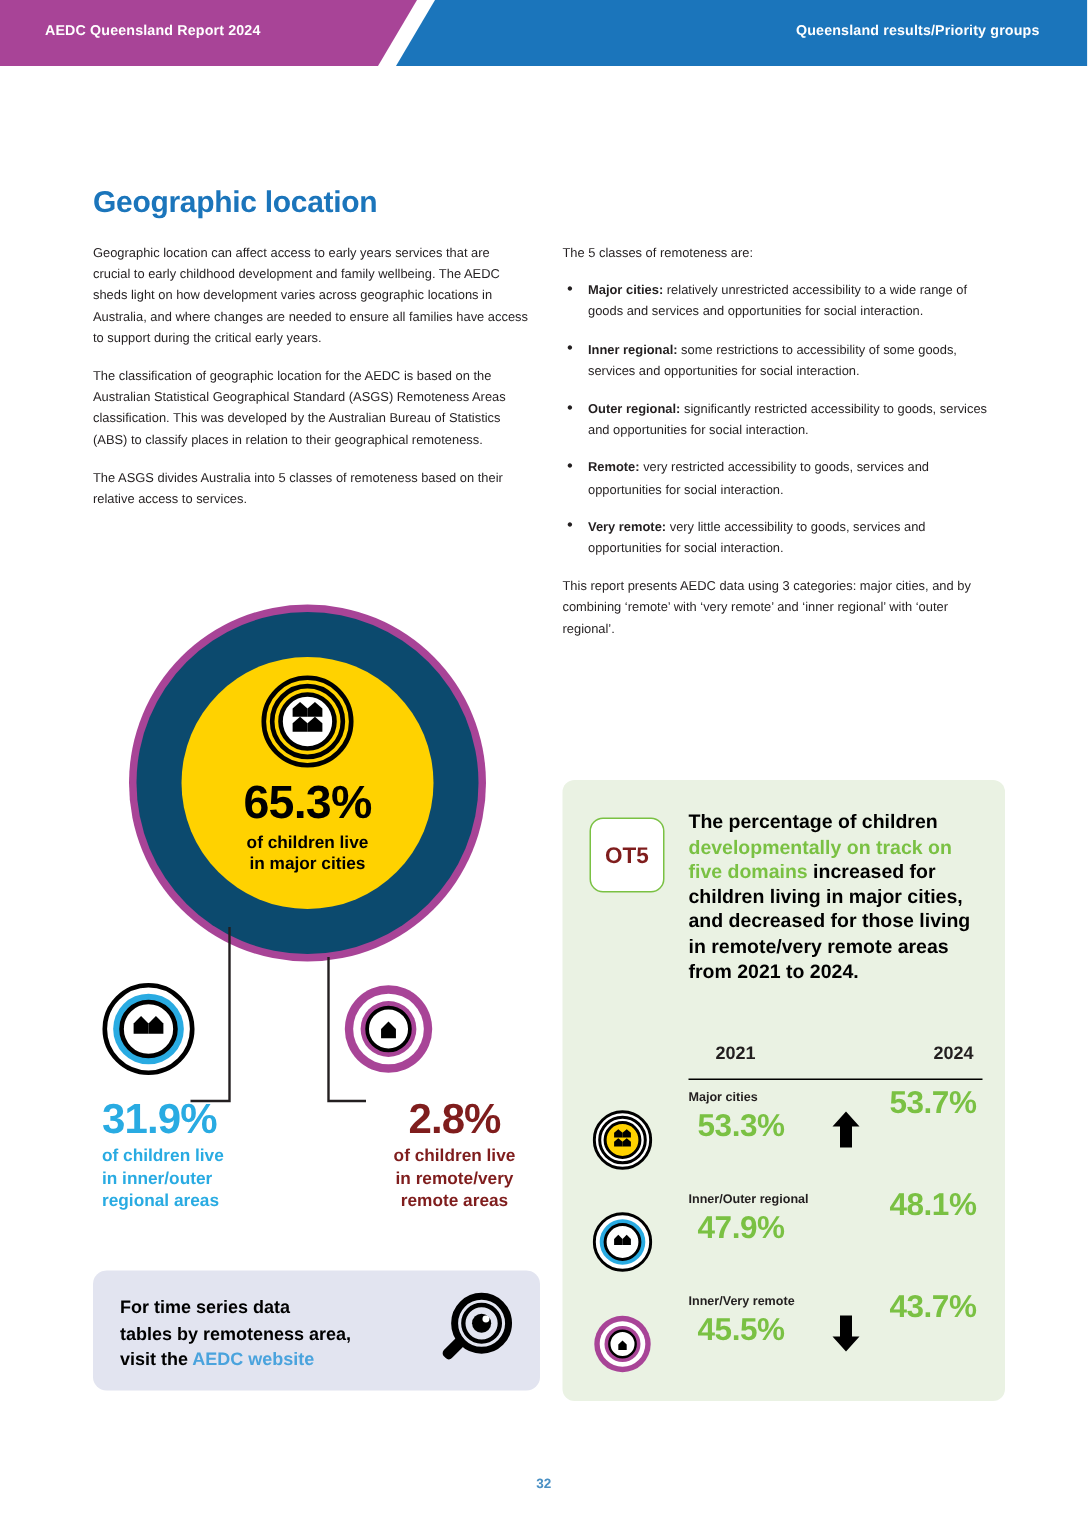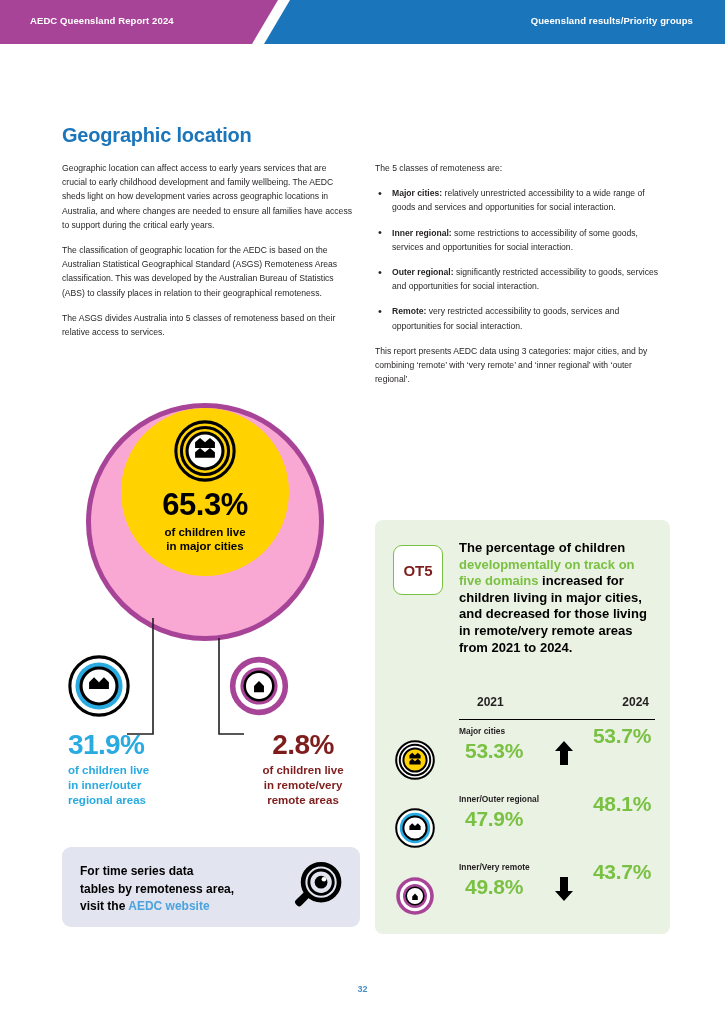--- a/index.html
+++ b/index.html
@@ -127,22 +127,23 @@
     border-radius: 50%;
     background: #a84497;
     display: flex;
     align-items: center;
     justify-content: center;
   }
   .big-circle-mid {
     width: 228px;
     height: 228px;
     border-radius: 50%;
-    background: #f9a8d4;
+    background: #0c4a6e;
     display: flex;
+    align-items: center;
     justify-content: center;
   }
   .big-circle-core {
     width: 168px;
     height: 168px;
     border-radius: 50%;
     background: #ffd200;
     display: flex;
     flex-direction: column;
     align-items: center;
@@ -358,20 +359,21 @@
   <p class="body-p">The ASGS divides Australia into 5 classes of remoteness based on their relative access to services.</p>
 </div>
 
 <div class="col-right">
   <p class="body-p">The 5 classes of remoteness are:</p>
   <ul class="bullet-list">
     <li><b>Major cities:</b><span> relatively unrestricted accessibility to a wide range of goods and services and opportunities for social interaction.</span></li>
     <li><b>Inner regional:</b><span> some restrictions to accessibility of some goods, services and opportunities for social interaction.</span></li>
     <li><b>Outer regional:</b><span> significantly restricted accessibility to goods, services and opportunities for social interaction.</span></li>
     <li><b>Remote:</b><span> very restricted accessibility to goods, services and opportunities for social interaction.</span></li>
+    <li><b>Very remote:</b><span> very little accessibility to goods, services and opportunities for social interaction.</span></li>
   </ul>
   <p class="closing-p">This report presents AEDC data using 3 categories: major cities, and by combining ‘remote’ with ‘very remote’ and ‘inner regional’ with ‘outer regional’.</p>
 </div>
 
 <div class="big-circle">
   <div class="big-circle-mid">
     <div class="big-circle-core">
       <svg width="62" height="62" viewBox="0 0 100 100">
         <circle cx="50" cy="50" r="47" fill="none" stroke="#000" stroke-width="5"></circle>
         <circle cx="50" cy="50" r="38" fill="none" stroke="#000" stroke-width="5"></circle>
@@ -496,21 +498,21 @@
 
     <div class="table-row">
       <svg class="row-icon" width="40" height="40" viewBox="0 0 100 100">
         <circle cx="50" cy="50" r="47" fill="#a84497"></circle>
         <circle cx="50" cy="50" r="38" fill="#fff"></circle>
         <circle cx="50" cy="50" r="30" fill="#a84497"></circle>
         <circle cx="50" cy="50" r="22" fill="#fff" stroke="#000" stroke-width="4"></circle>
         <path d="M43 51 l7 -7 l7 7 v9 h-14 z" fill="#000"></path>
       </svg>
       <div class="row-name">Inner/Very remote</div>
-      <div class="row-v1">49.8%</div>
+      <div class="row-v1">45.5%</div>
       <svg class="row-arrow" width="20" height="26" viewBox="0 0 20 26">
         <path d="M10 25 L19 15 H14 V1 H6 V15 H1 Z" fill="#000"></path>
       </svg>
       <div class="row-v2">43.7%</div>
     </div>
   </div>
 </div>
 
 <div class="page-number">32</div>
 

